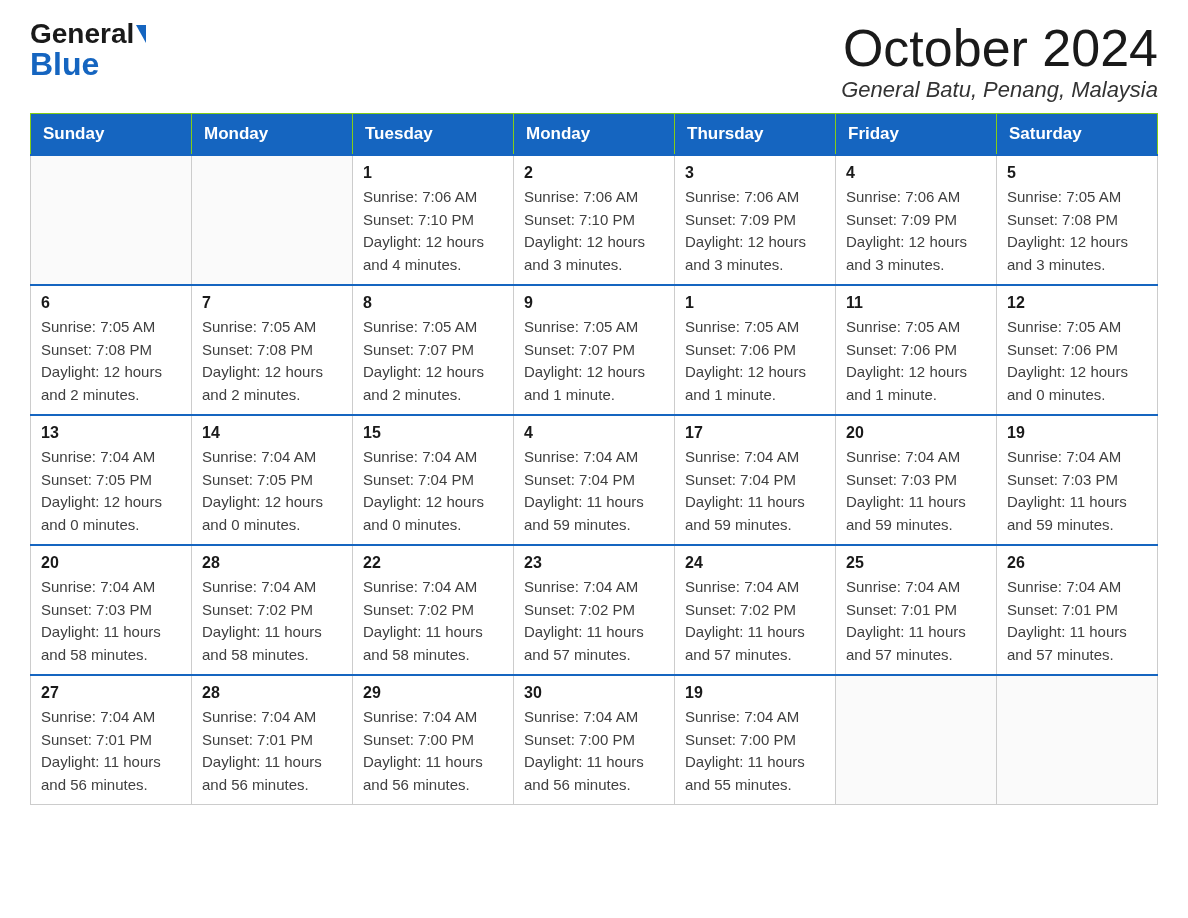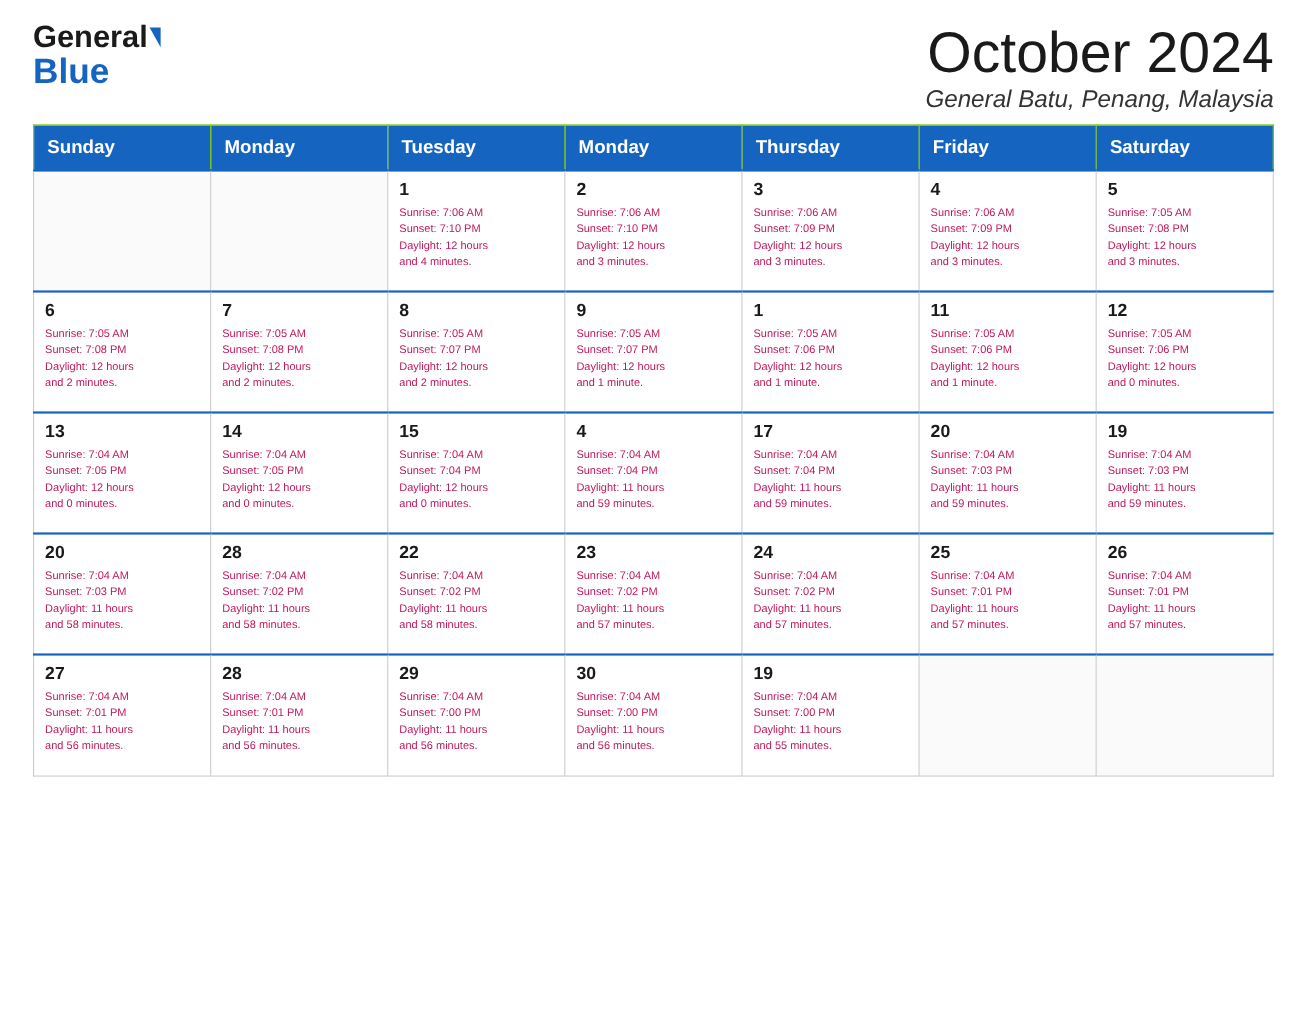--- a/index.html
+++ b/index.html
@@ -86,23 +86,23 @@
       height: 110px;
     }
     .day-number {
       font-size: 16px;
       font-weight: bold;
       color: #1a1a1a;
       display: block;
       margin-bottom: 4px;
     }
     .day-info {
-      font-size: 10px;
+      font-size: 15px;
       line-height: 1.5;
-      color: #be185d;
+      color: #404040;
     }
     .empty-cell {
       background: #fafafa;
     }
     tr.week-row td {
       border-top: 2px solid #1565c0;
     }
   </style>
 </head>
 <body>

